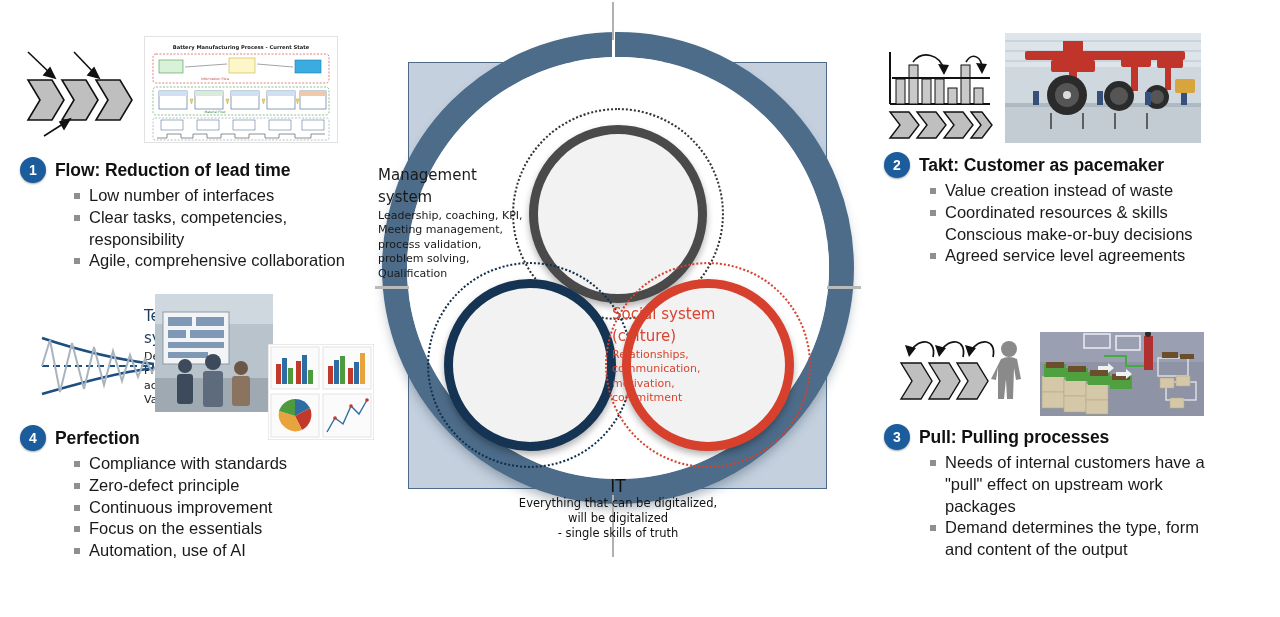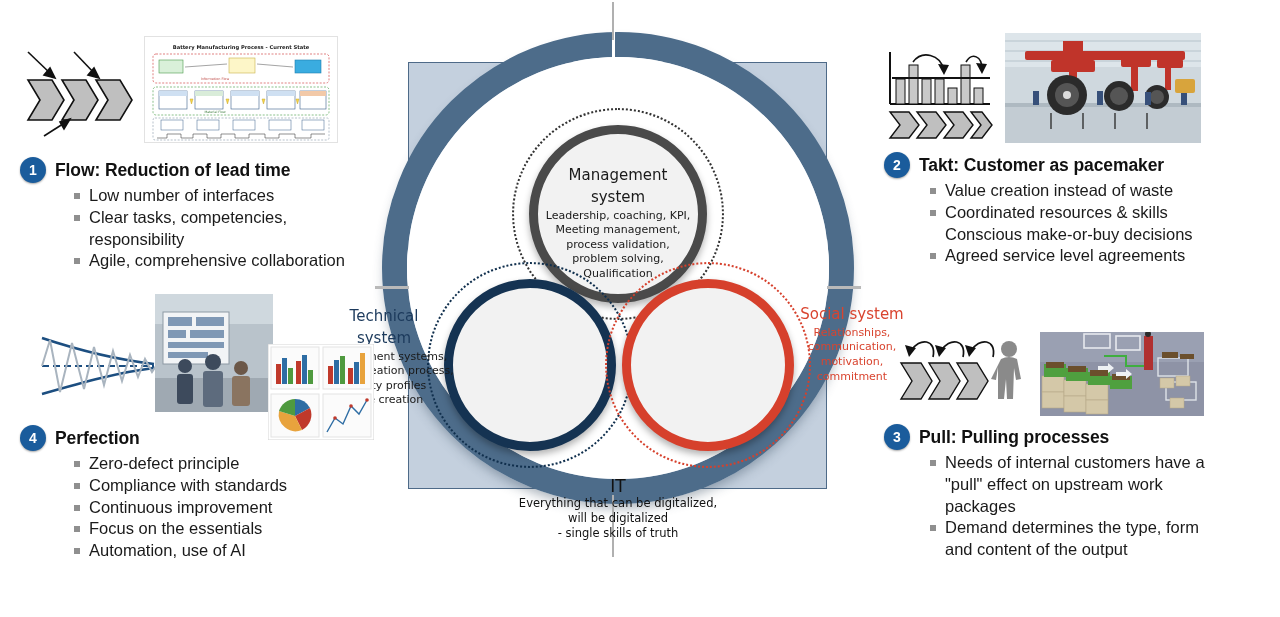--- a/index.html
+++ b/index.html
@@ -32,21 +32,21 @@
   .photo{position:absolute;overflow:hidden;background:#cfd6dd;}
 
   
   #central{position:absolute;left:378px;top:40px;width:480px;height:525px;}
   .lightsq{position:absolute;background:#c4d0de;border:1px solid #4e6a88;}
 
   .divline{position:absolute;background:#b0b0b0;}
 
   .circ{position:absolute;border-radius:50%;box-sizing:border-box;}
   .ctext{
-    position:absolute;text-align:center;width:100%;
+    position:absolute;width:100%;
     font-family:"DejaVu Sans", sans-serif;
   }
   .ct-title{font-size:15px;line-height:1.45;}
   .ct-body{font-size:11px;line-height:1.33;}
   .it-block{position:absolute;width:100%;text-align:center;font-family:"DejaVu Sans", sans-serif;margin-top:47px;}
   .it-title{font-size:17px;color:#111;line-height:1.1;}
   .it-body{font-size:11.5px;color:#111;line-height:1.3;}
 </style>
 </head>
 <body>
@@ -92,20 +92,21 @@
 Product creation process,
 activity profiles
 Value creation</div>
     </div>
 
     <div class="circ" style="left:227px;top:222px;width:206px;height:206px;border:2px dotted #d6402c;"></div>
     <div class="circ" style="left:244px;top:239px;width:172px;height:172px;border:9px solid #d6402c;
                 background:#f2f2f2;box-shadow:0 4px 7px rgba(0,0,0,.3);"></div>
     <div class="ctext" style="left:234px;top:264px;">
       <div class="ct-title" style="color:#d9442f;">Social system</div>
+      <div class="ct-title" style="color:#d9442f;">(culture)</div>
       <div class="ct-body" style="white-space:pre-line;color:#d9442f;">Relationships,
 communication,
 motivation,
 commitment</div>
     </div>
 
     <div class="it-block" style="left:0;top:390px;">
       <div class="it-title">IT</div>
       <div class="it-body" style="white-space:pre-line;">Everything that can be digitalized,
 will be digitalized
@@ -351,22 +352,22 @@
         </g>
     </svg>
   </div>
 
   <div class="quad" style="left:20px;top:425px;width:330px;">
     <div class="qhead">
       <div class="badge">4</div>
       <div class="qtitle">Perfection</div>
     </div>
     <ul class="bullets" style="margin-left:52px;">
+      <li>Compliance with standards</li>
       <li>Zero-defect principle</li>
-      <li>Compliance with standards</li>
       <li>Continuous improvement</li>
       <li>Focus on the essentials</li>
       <li>Automation, use of AI</li>
     </ul>
   </div>
 
   <div class="icon" style="left:897px;top:327px;width:140px;height:84px;">
     <svg width="140" height="84" viewBox="0 0 140 84">
       <g fill="#bfbfbf" stroke="#111" stroke-width="1.4">
         <path d="M4 36 L24 36 L35 54 L24 72 L4 72 L15 54 Z"></path>

